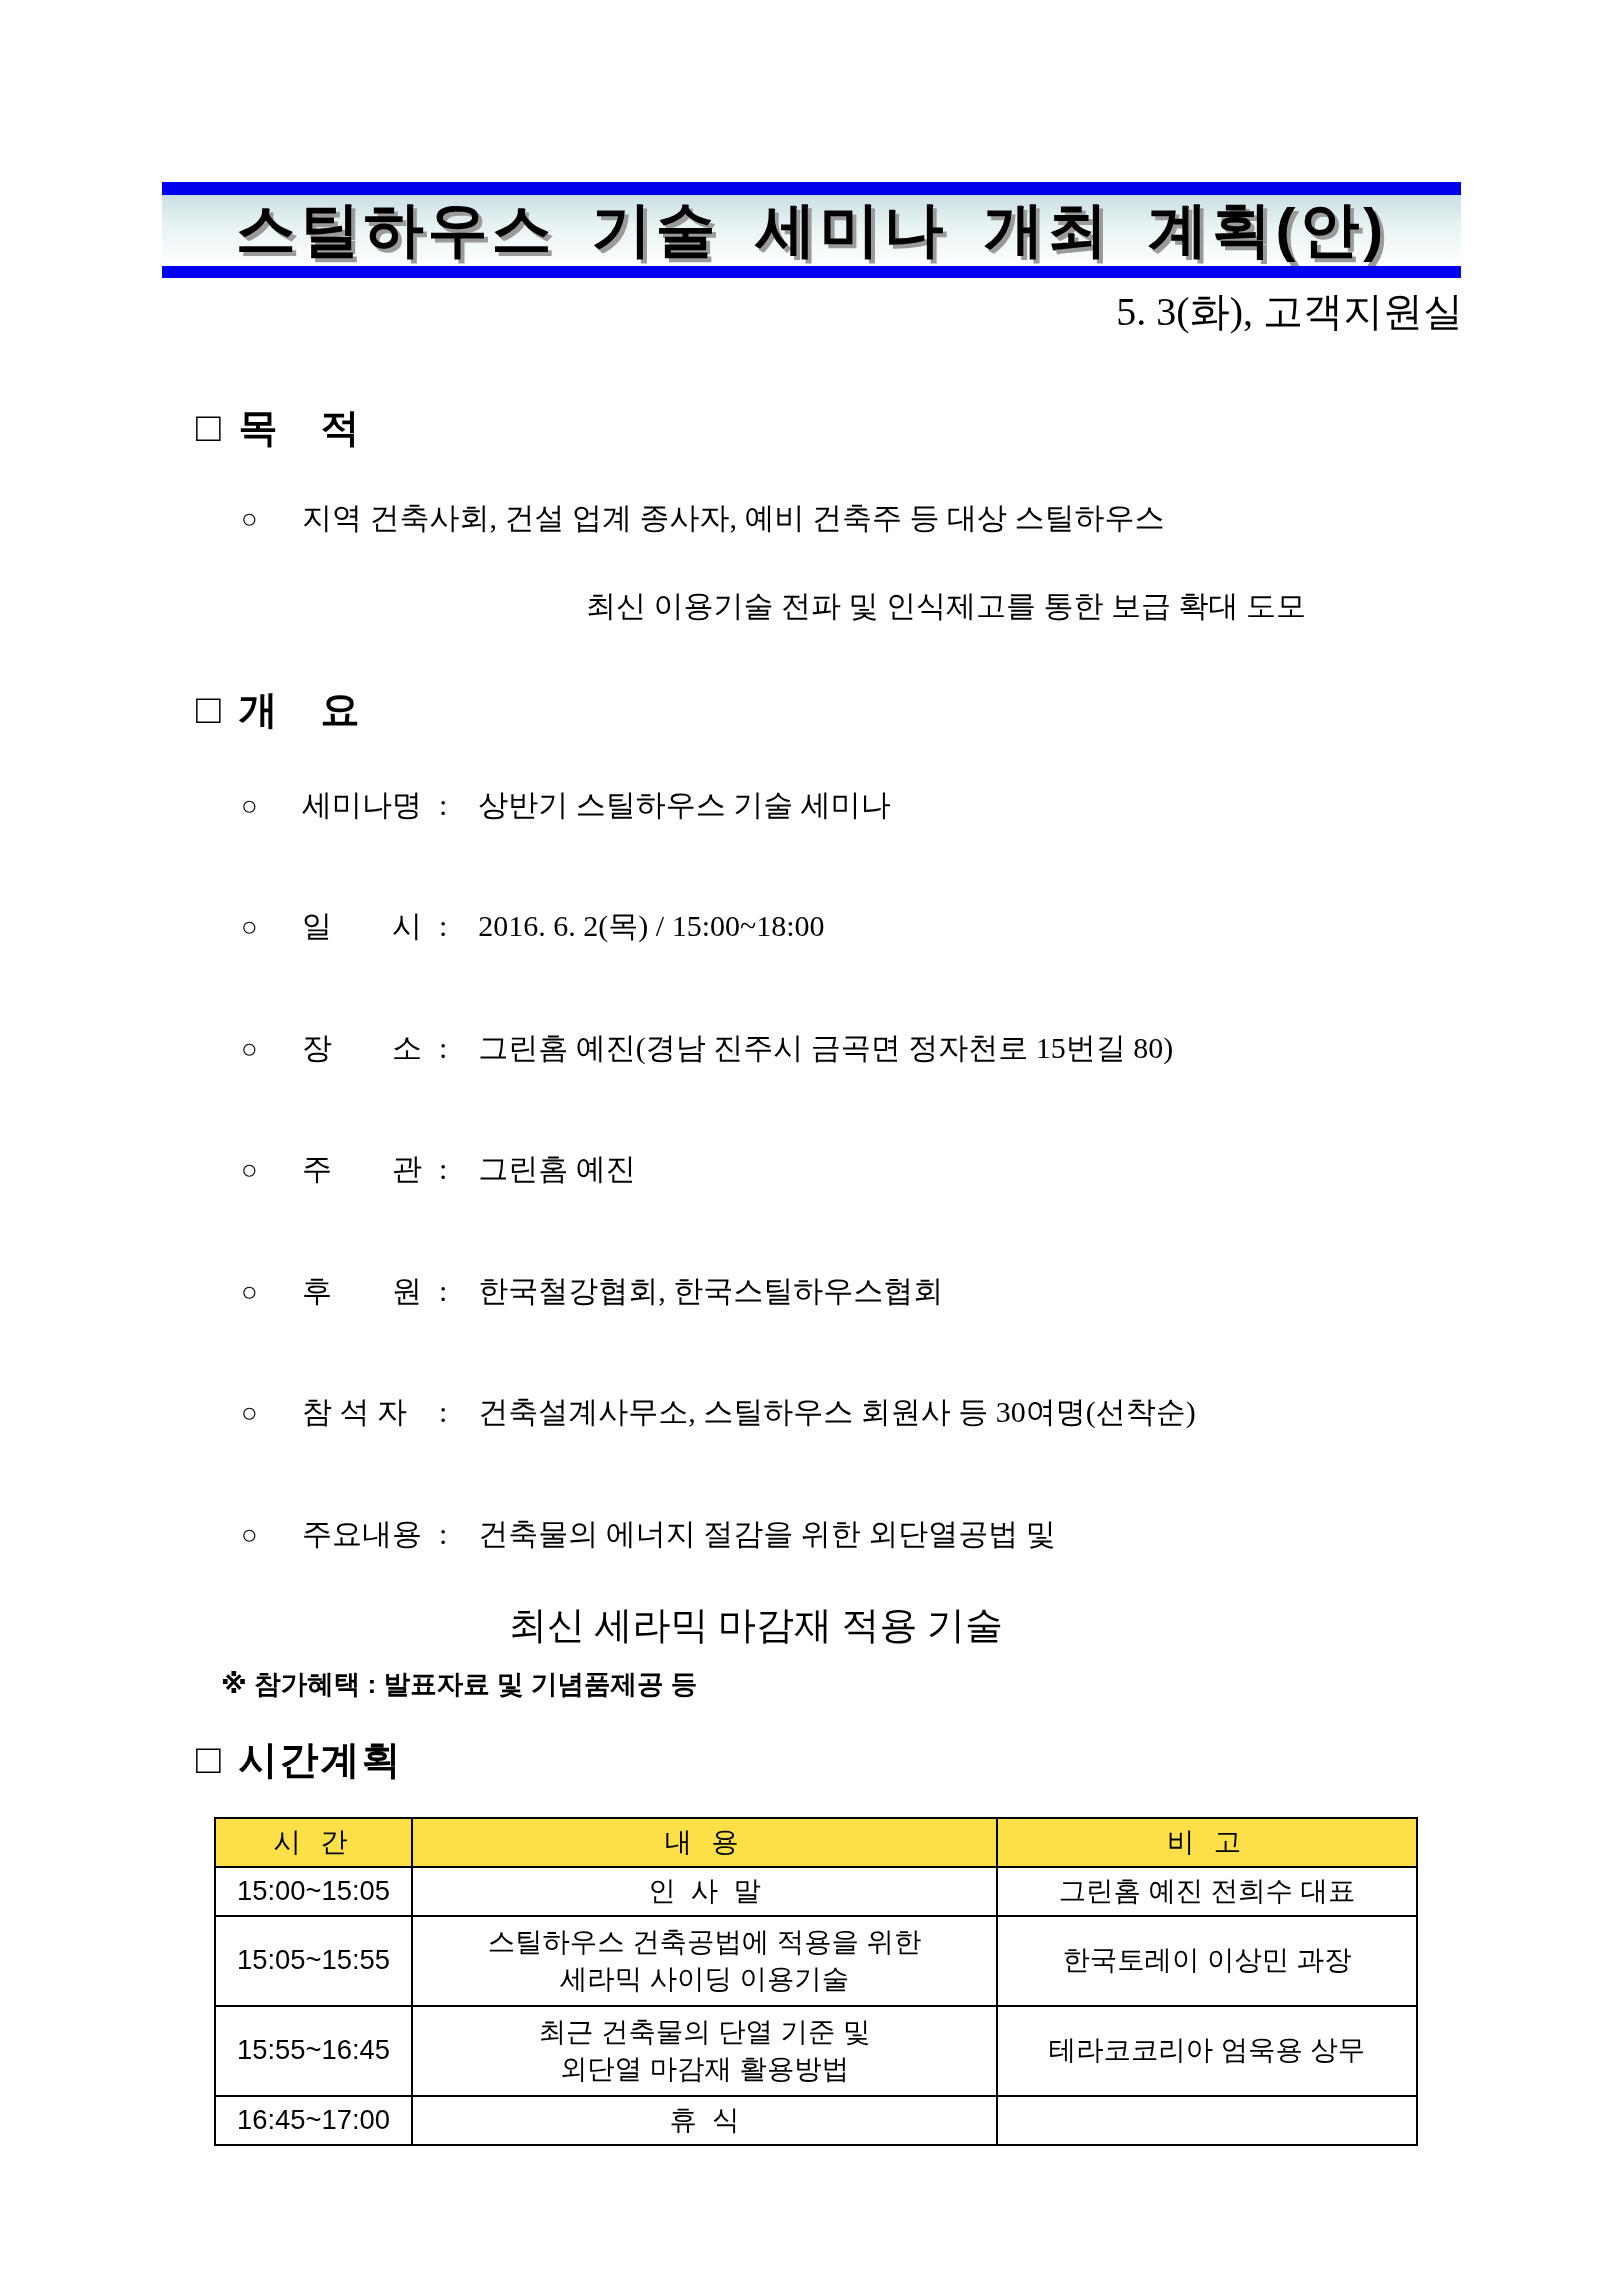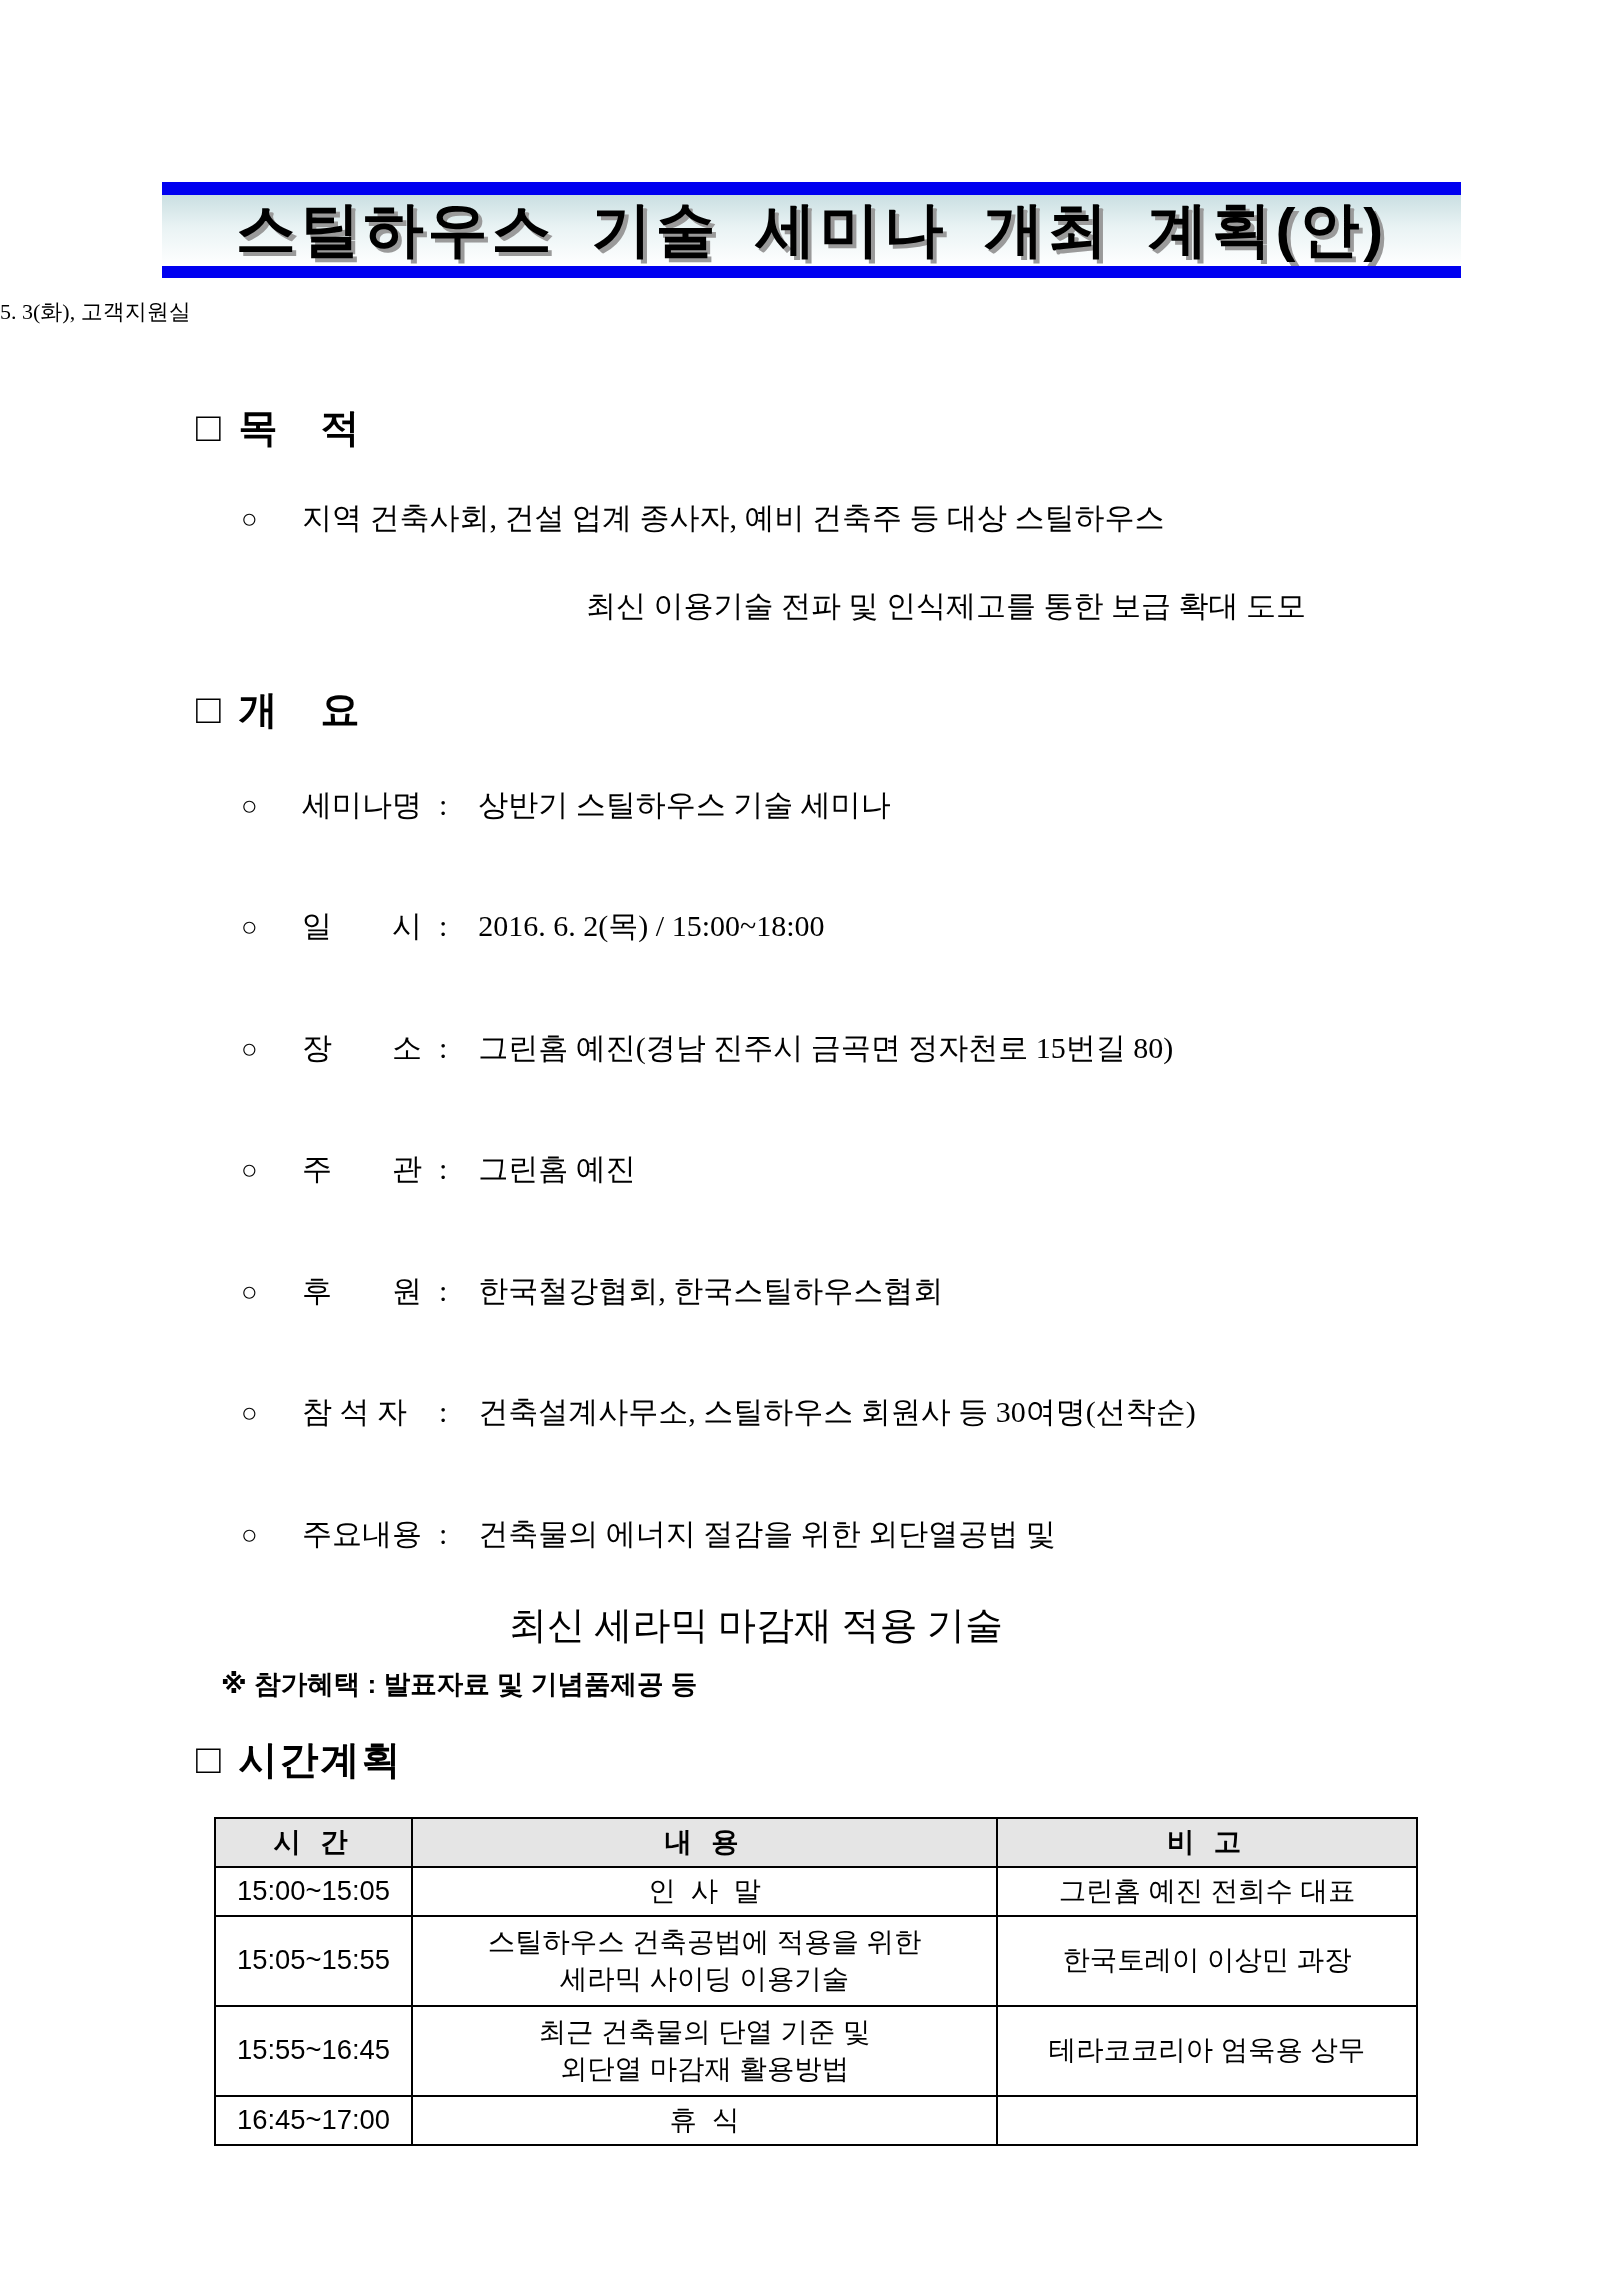--- a/index.html
+++ b/index.html
@@ -27,21 +27,22 @@
     font-size: 60px;
     letter-spacing: 3.9px;
     word-spacing: 15.7px;
     color: #000;
     text-shadow: 3.9px 3.9px 0 #9a9a9a;
     white-space: pre;
   }
 
   .date-line {
     margin: 15.7px 157px 0 0;
-    font-size: 22px;
+    text-align: right;
+    font-size: 40px;
     line-height: 35px;
     white-space: pre-wrap;
   }
 
   
   .sec-heading {
     margin-left: 196px;
     font-family: "Liberation Sans", "DejaVu Sans", sans-serif;
     font-weight: bold;
     font-size: 39px;
@@ -103,22 +104,22 @@
   .schedule-table col.col-remark  { width: 420px; }
   .schedule-table th, .schedule-table td {
     border: 2px solid #000;
     text-align: center;
     vertical-align: middle;
     padding: 0 5.9px;
     white-space: pre-wrap;
     line-height: 1.35;
   }
   .schedule-table th {
-    background: #e5e5e5;
-    font-weight: bold;
+    background: #fde047;
+    font-weight: normal;
     height: 47px;
     letter-spacing: 5.9px;
   }
   .schedule-table tr.r-single td { height: 47px; }
   .schedule-table tr.r-tall td   { height: 88px; }
 </style>
 </head>
 <body>
 
 <div class="page">

